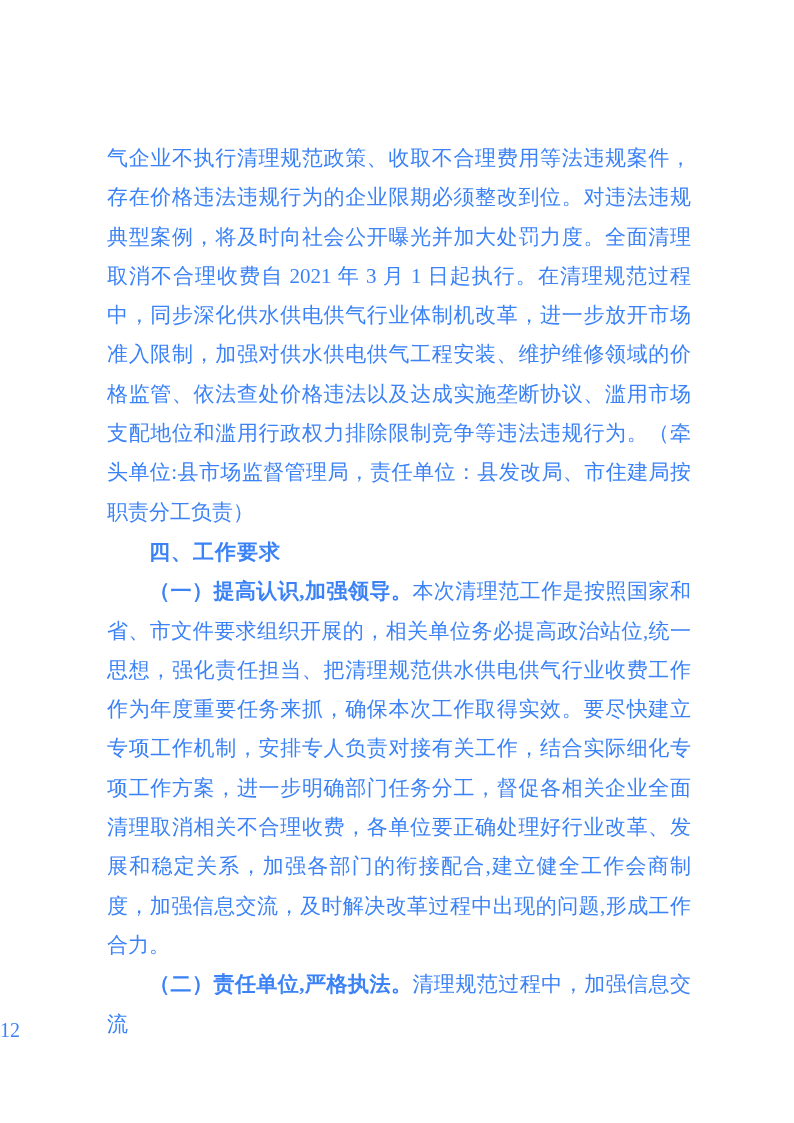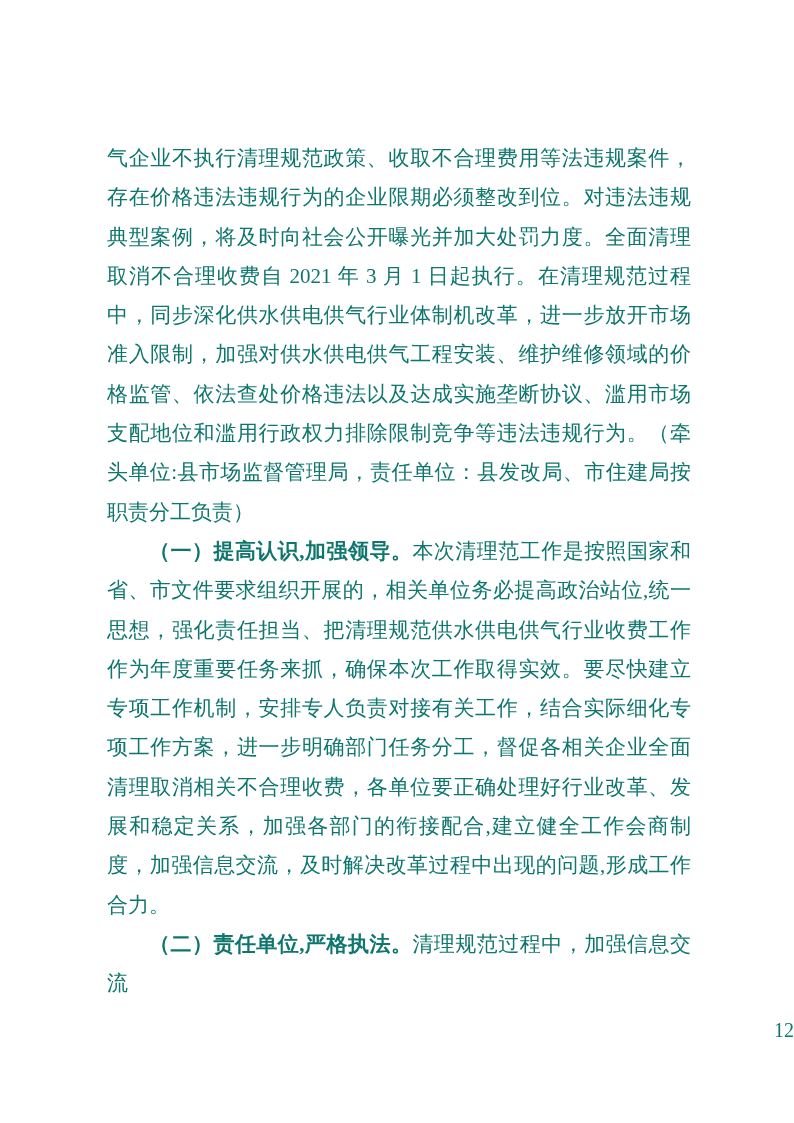--- a/index.html
+++ b/index.html
@@ -7,21 +7,21 @@
     padding: 0;
     background: #ffffff;
   }
   .page {
     position: relative;
     width: 794px;
     height: 1123px;
     background: #ffffff;
     overflow: hidden;
     font-family: "Liberation Serif", serif;
-    color: #0f766e;
+    color: #3b82f6;
   }
   .content {
     position: absolute;
     left: 107px;
     top: 139px;
     width: 584px;
     font-size: 21px;
     line-height: 39.3px;
     text-align: justify;
     text-justify: inter-character;
@@ -39,35 +39,38 @@
     letter-spacing: 1px;
   }
   .bold-lead {
     font-weight: bold;
   }
   .footer {
     position: absolute;
     top: 1018px;
     left: 0;
     width: 794px;
-    text-align: right;
+    text-align: left;
     font-size: 20px;
     line-height: 24px;
   }
 </style>
 </head>
 <body>
 
 <div class="page">
   <div class="content">
 
     <p class="para">
       <span>气企业不执行清理规范政策、收取不合理费用等法违规案件，存在价格违法违规行为的企业限期必须整改到位。对违法违规典型案例，将及时向社会公开曝光并加大处罚力度。全面清理取消不合理收费自 2021 年 3 月 1 日起执行。在清理规范过程中，同步深化供水供电供气行业体制机改革，进一步放开市场准入限制，加强对供水供电供气工程安装、维护维修领域的价格监管、依法查处价格违法以及达成实施垄断协议、滥用市场支配地位和滥用行政权力排除限制竞争等违法违规行为。（牵头单位:县市场监督管理局，责任单位：县发改局、市住建局按职责分工负责）</span>
     </p>
 
+    <p class="para indent">
+      <span class="section-heading-text">四、工作要求</span>
+    </p>
 
     <p class="para indent">
       <span class="bold-lead">（一）提高认识,加强领导。</span><span>本次清理范工作是按照国家和省、市文件要求组织开展的，相关单位务必提高政治站位,统一思想，强化责任担当、把清理规范供水供电供气行业收费工作作为年度重要任务来抓，确保本次工作取得实效。要尽快建立专项工作机制，安排专人负责对接有关工作，结合实际细化专项工作方案，进一步明确部门任务分工，督促各相关企业全面清理取消相关不合理收费，各单位要正确处理好行业改革、发展和稳定关系，加强各部门的衔接配合,建立健全工作会商制度，加强信息交流，及时解决改革过程中出现的问题,形成工作合力。</span>
     </p>
 
     <p class="para indent">
       <span class="bold-lead">（二）责任单位,严格执法。</span><span>清理规范过程中，加强信息交流</span>
     </p>
 
   </div>

